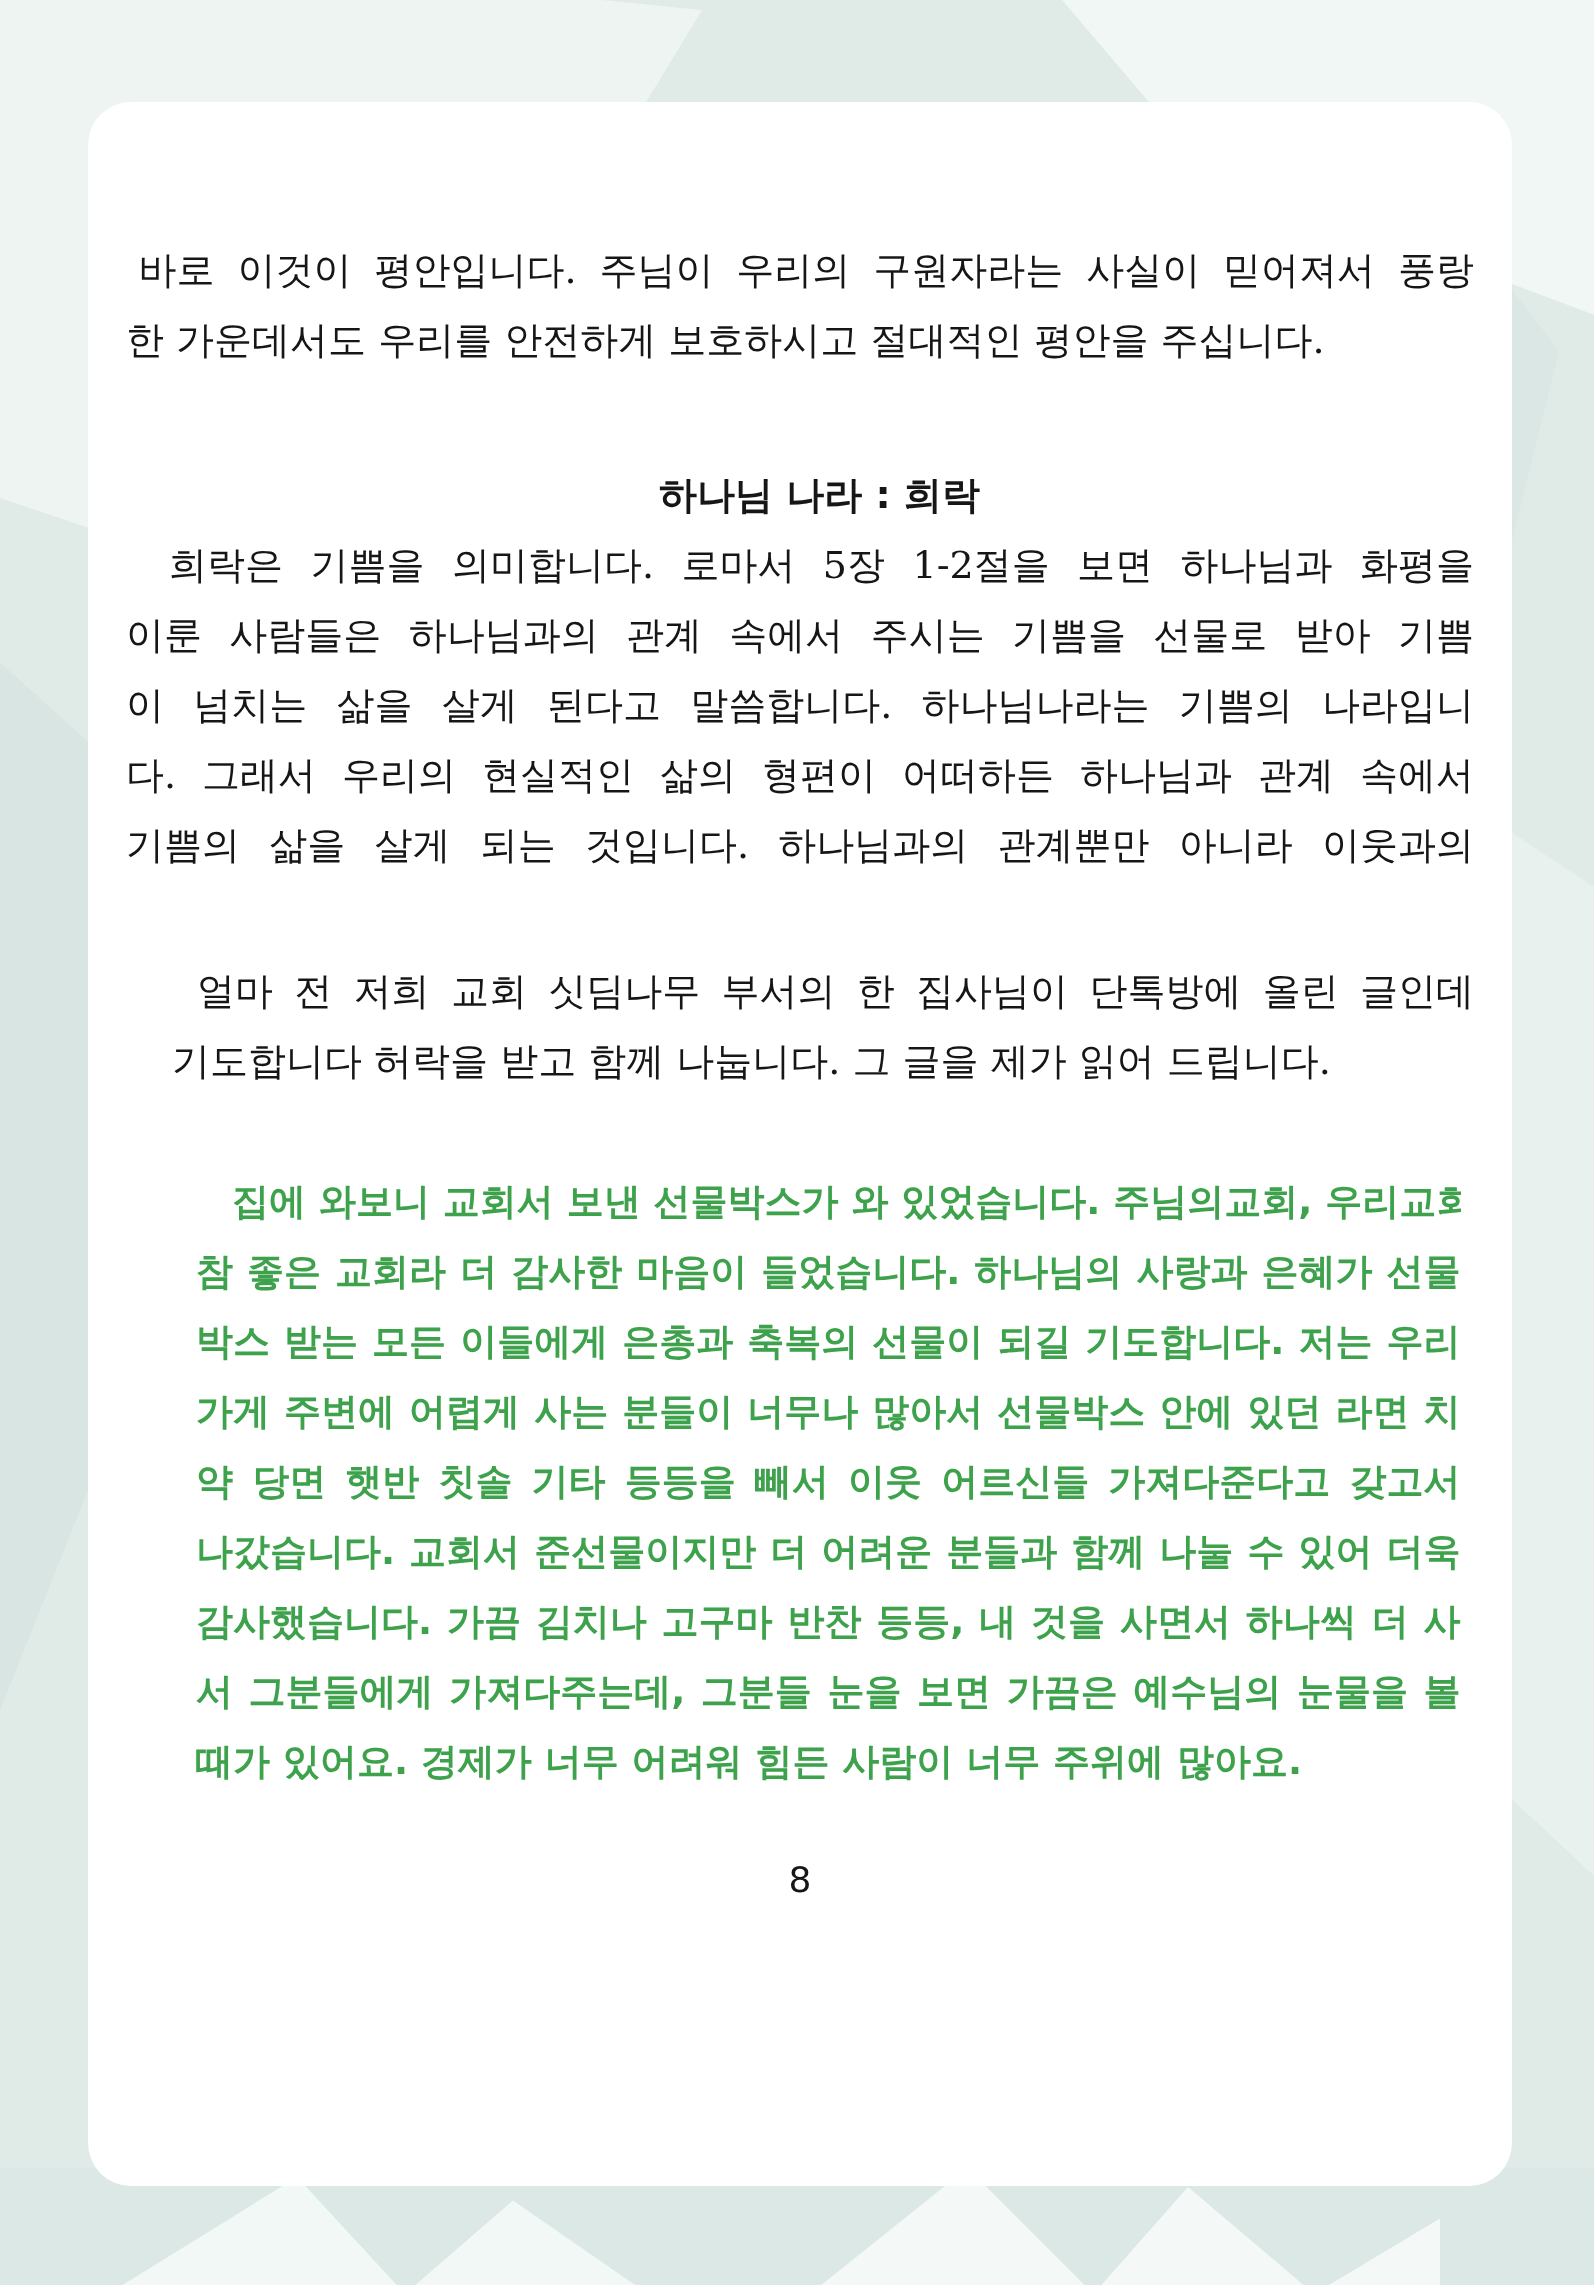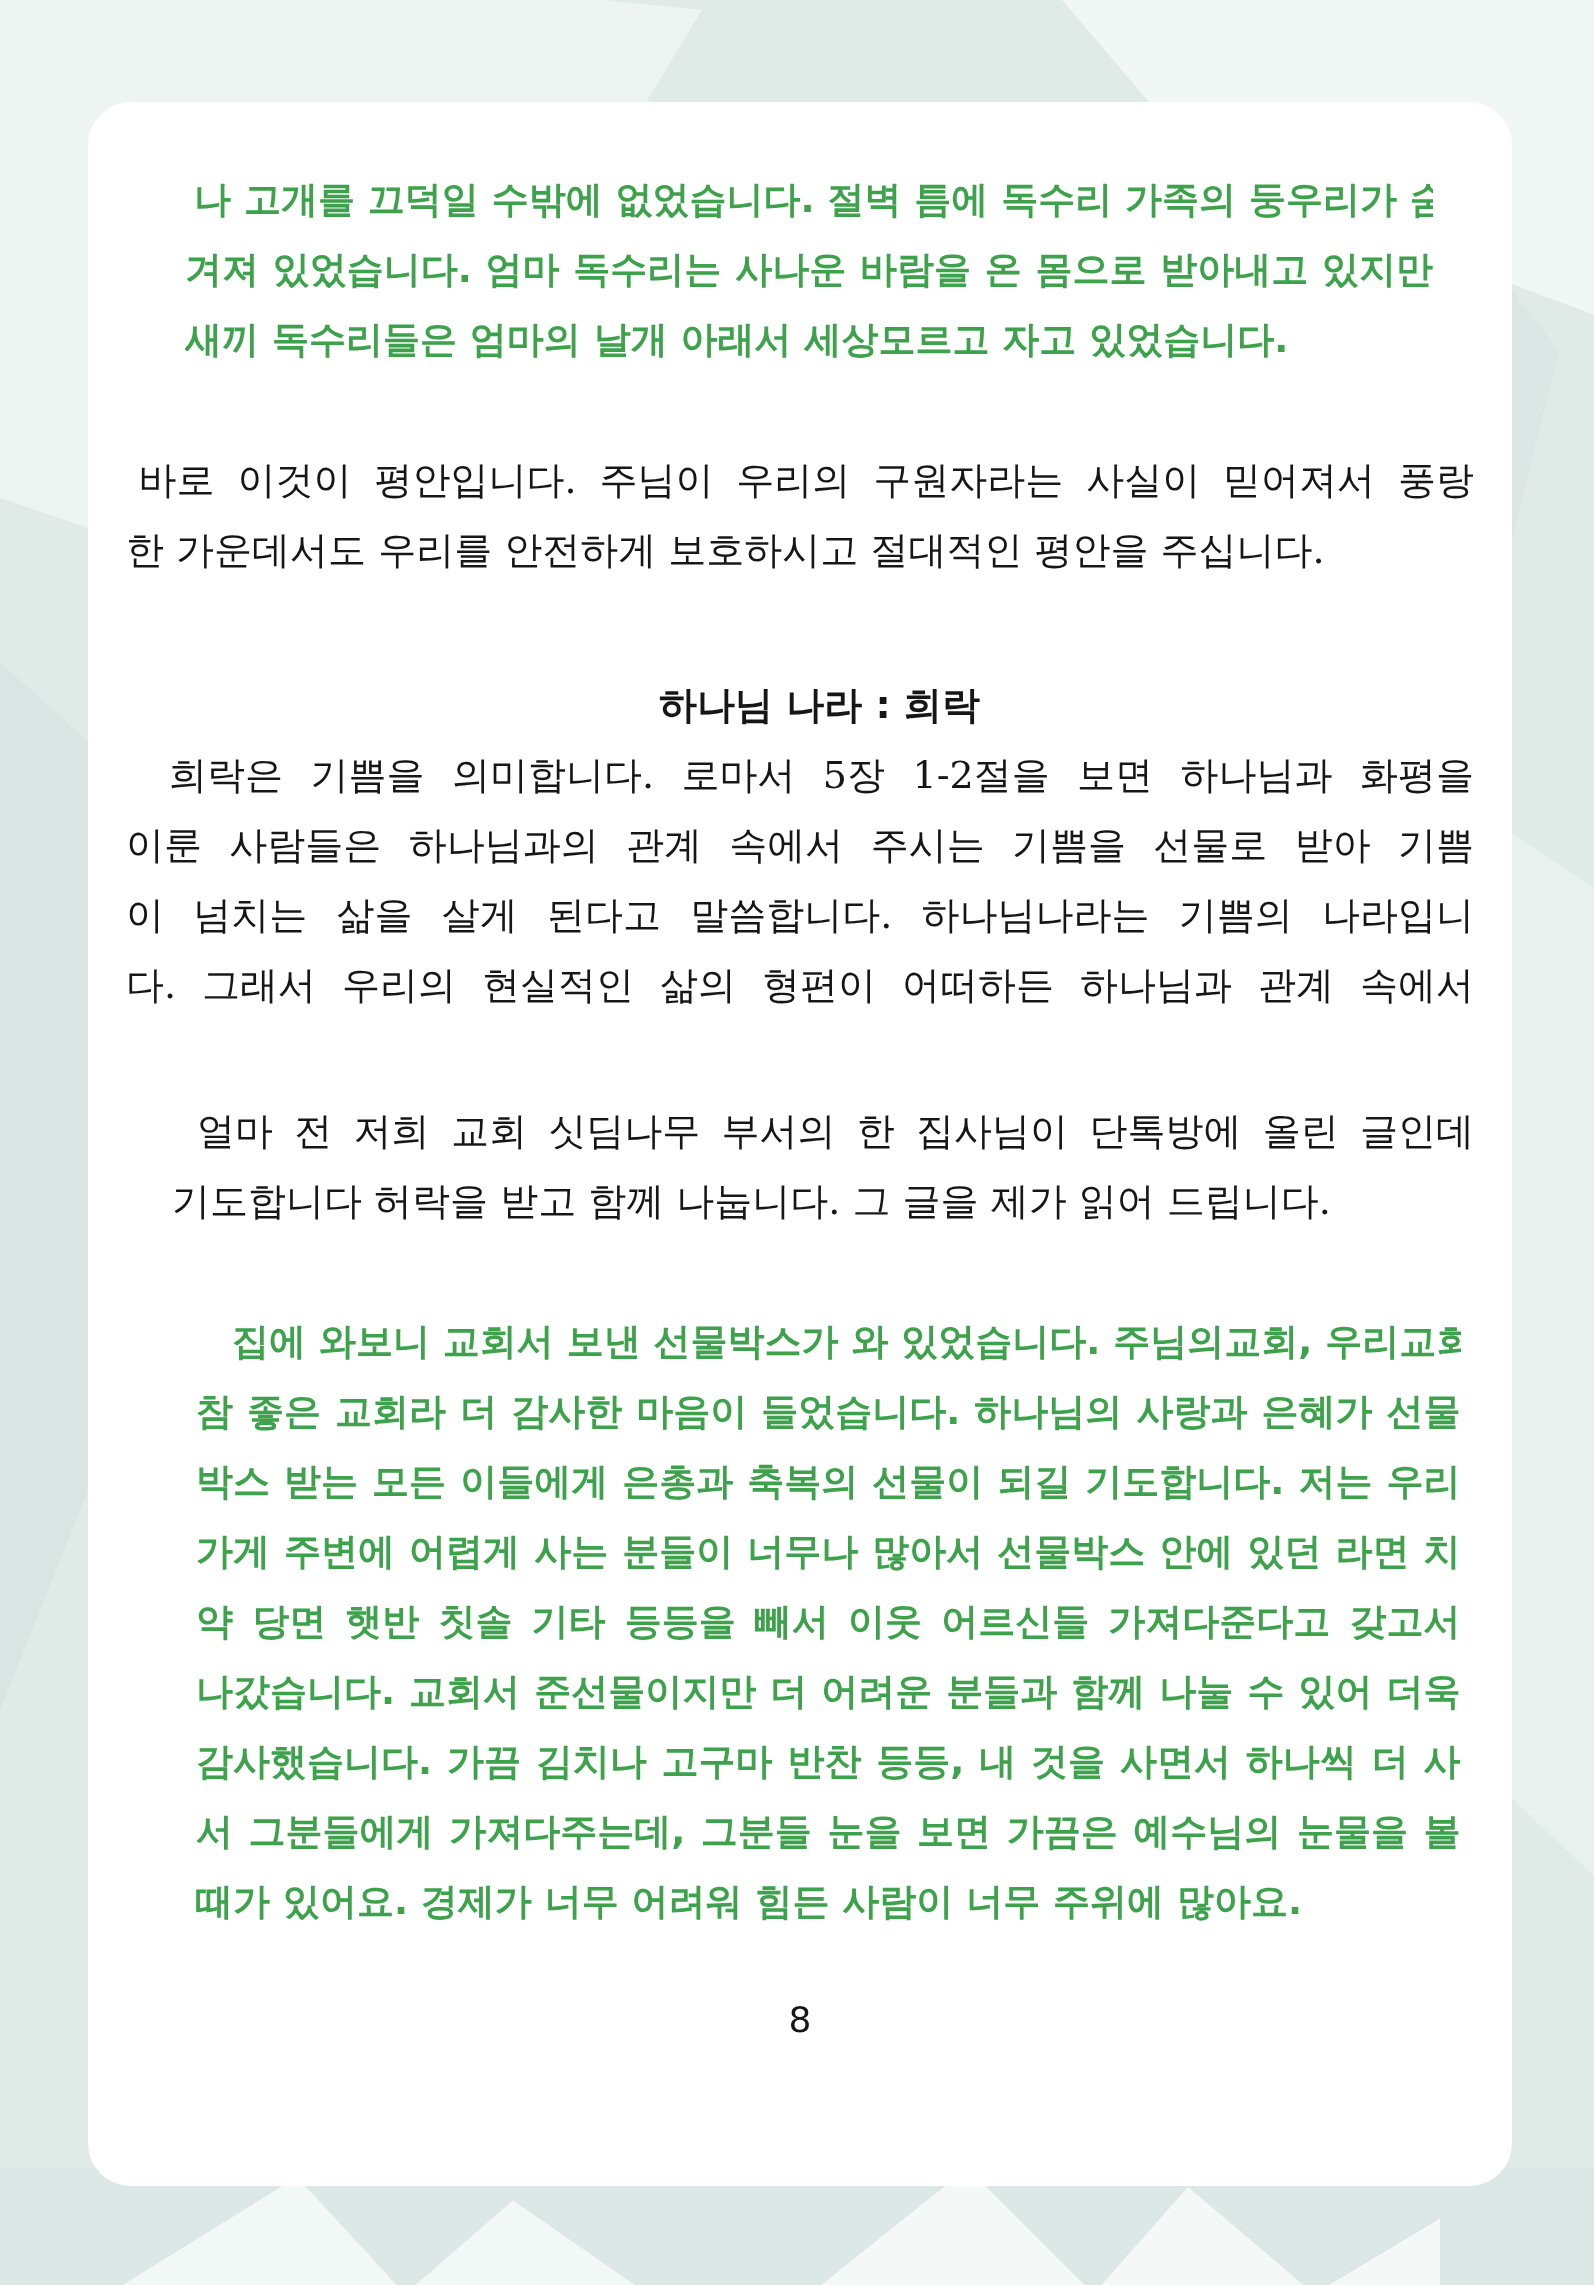--- a/index.html
+++ b/index.html
@@ -80,38 +80,34 @@
   <div class="bg-shape leaf-b"></div>
   <div class="bg-shape leaf-c"></div>
   <div class="bg-shape leaf-d"></div>
   <div class="bg-shape leaf-e"></div>
   <div class="bg-shape leaf-f"></div>
   <div class="bg-shape leaf-g"></div>
   <div class="bg-shape leaf-h"></div>
 
   <div class="card">
 
-    <div class="green-quote quote-eagle">
-      <div class="line first">나 고개를 끄덕일 수밖에 없었습니다. 절벽 틈에 독수리 가족의 둥우리가 숨</div>
-      <div class="line">겨져 있었습니다. 엄마 독수리는 사나운 바람을 온 몸으로 받아내고 있지만</div>
-      <div class="line last">새끼 독수리들은 엄마의 날개 아래서 세상모르고 자고 있었습니다.</div>
-    </div>
 
     <div class="para-peace">
       <div class="line first">바로 이것이 평안입니다. 주님이 우리의 구원자라는 사실이 믿어져서 풍랑</div>
       <div class="line last">한 가운데서도 우리를 안전하게 보호하시고 절대적인 평안을 주십니다.</div>
     </div>
 
     <div class="heading">하나님 나라 : 희락</div>
 
     <div class="para-joy">
       <div class="line first">희락은 기쁨을 의미합니다. 로마서 5장 1-2절을 보면 하나님과 화평을</div>
       <div class="line">이룬 사람들은 하나님과의 관계 속에서 주시는 기쁨을 선물로 받아 기쁨</div>
       <div class="line">이 넘치는 삶을 살게 된다고 말씀합니다. 하나님나라는 기쁨의 나라입니</div>
       <div class="line">다. 그래서 우리의 현실적인 삶의 형편이 어떠하든 하나님과 관계 속에서</div>
+      <div class="line">기쁨의 삶을 살게 되는 것입니다. 하나님과의 관계뿐만 아니라 이웃과의</div>
     </div>
 
     <div class="para-intro">
       <div class="line first">얼마 전 저희 교회 싯딤나무 부서의 한 집사님이 단톡방에 올린 글인데</div>
       <div class="line last">기도합니다 허락을 받고 함께 나눕니다. 그 글을 제가 읽어 드립니다.</div>
     </div>
 
     <div class="green-quote quote-giftbox">
       <div class="line first">집에 와보니 교회서 보낸 선물박스가 와 있었습니다. 주님의교회, 우리교회</div>
       <div class="line">참 좋은 교회라 더 감사한 마음이 들었습니다. 하나님의 사랑과 은혜가 선물</div>

